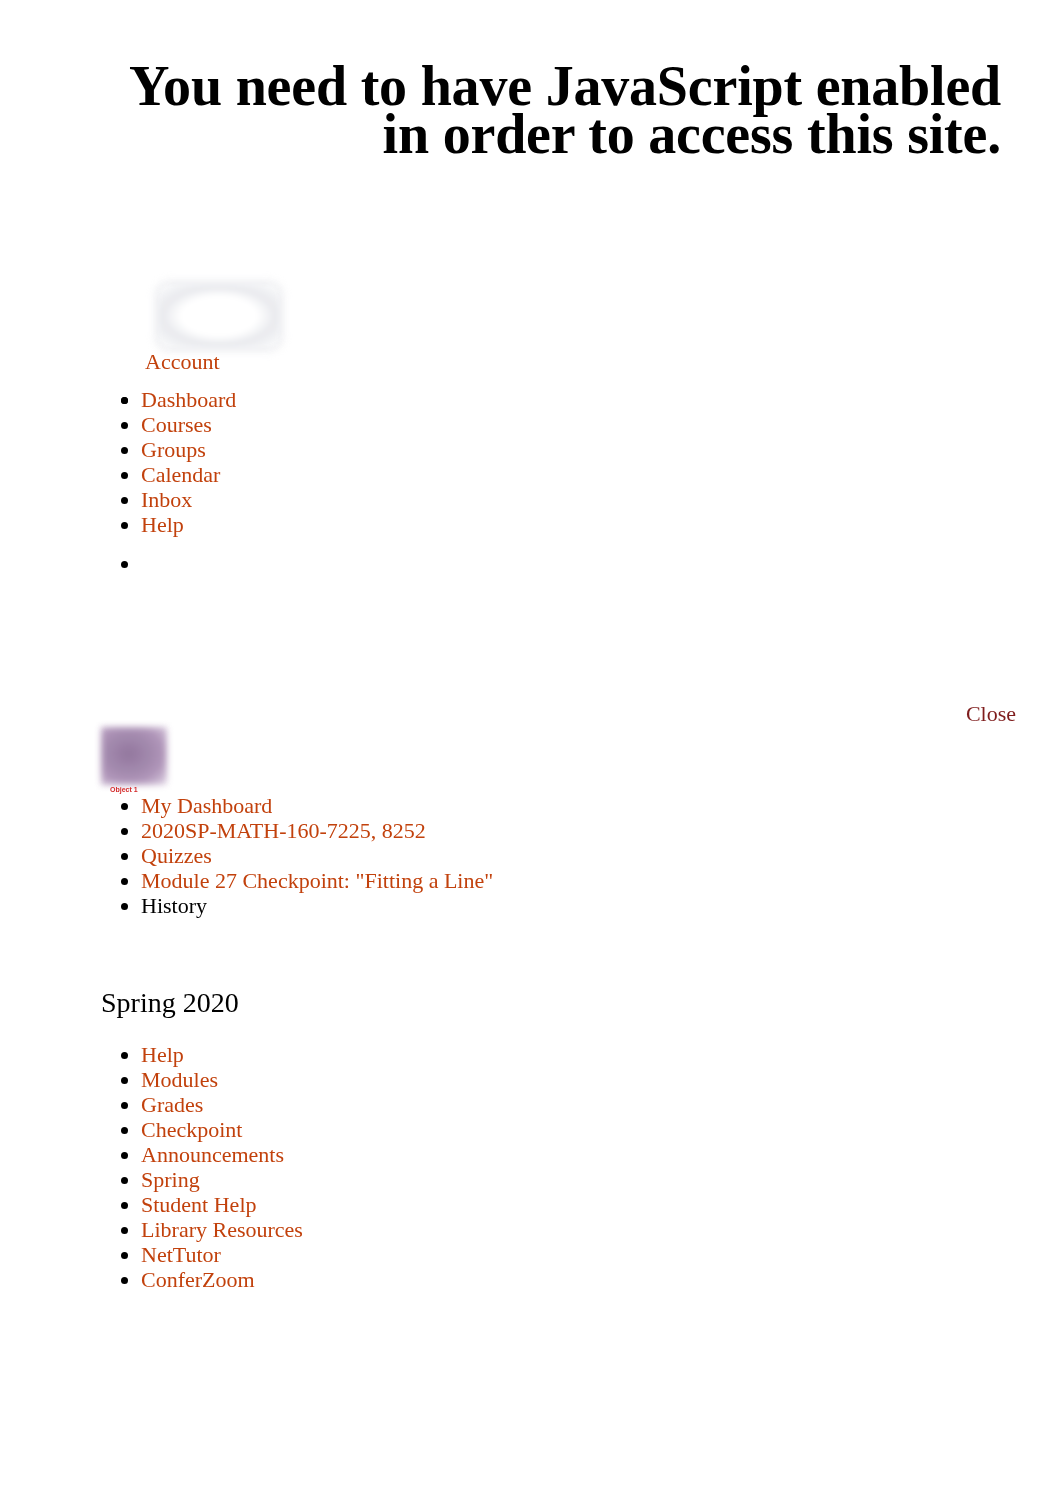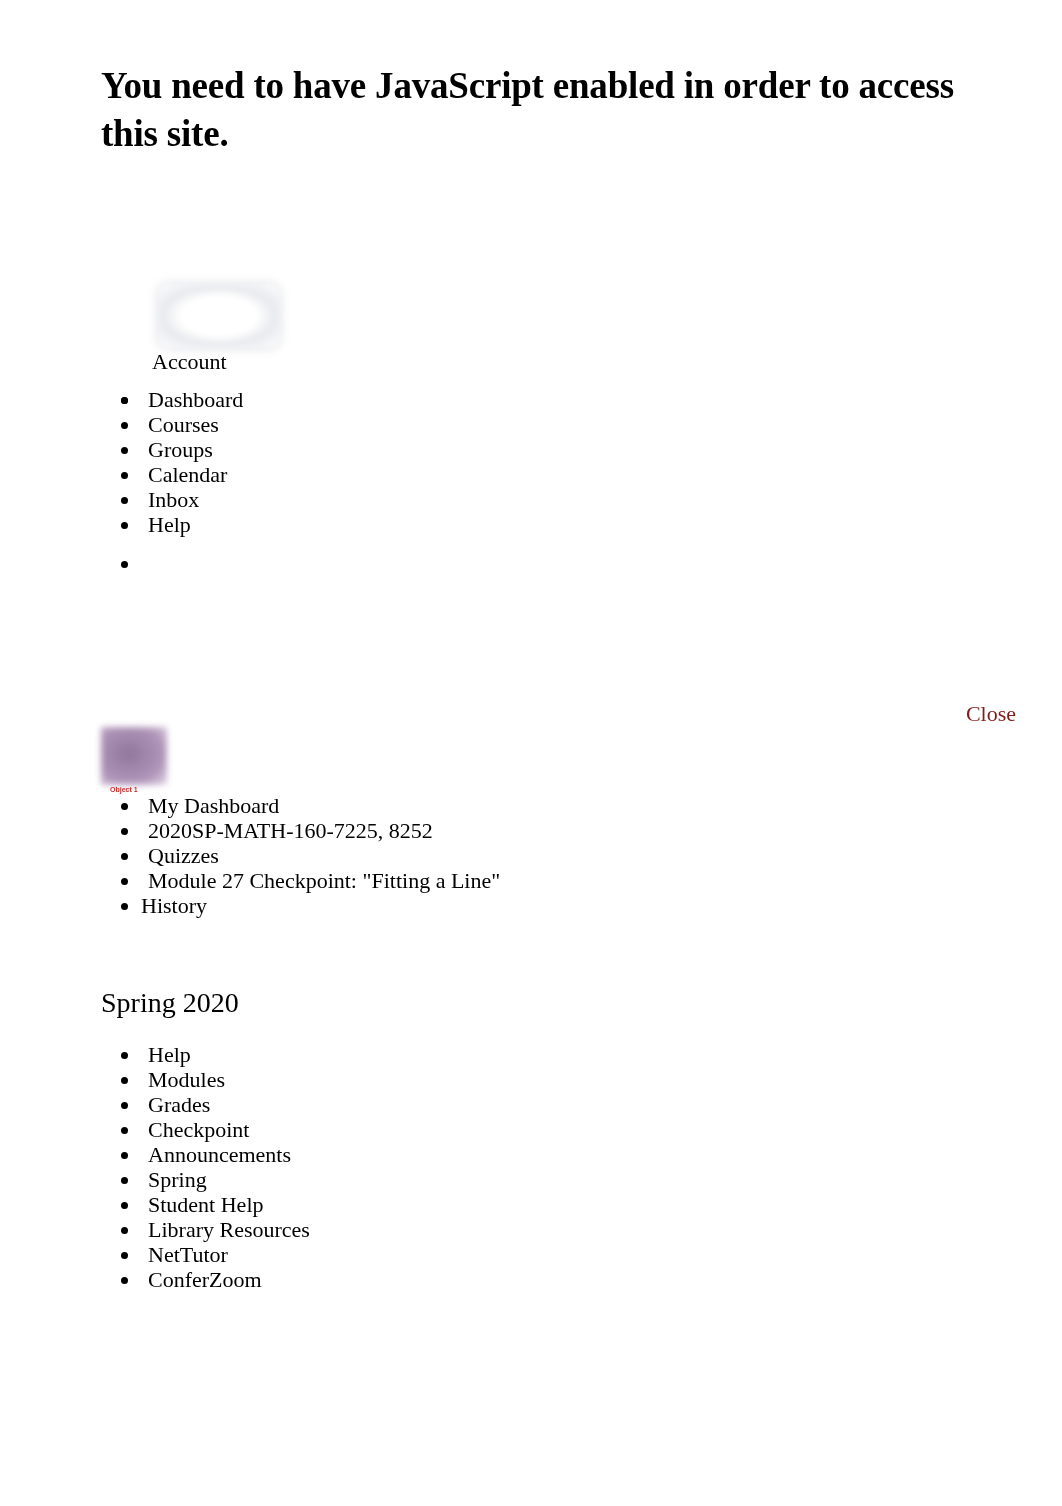--- a/index.html
+++ b/index.html
@@ -27,24 +27,25 @@
 
   
   .js-warning {
     position: absolute;
     left: 101px;
     top: 62px;
     width: 900px;
     margin: 0;
     font-family: "Liberation Serif", "DejaVu Serif", serif;
     font-weight: bold;
-    font-size: 37px;
+    font-size: 56px;
     line-height: 48px;
     letter-spacing: -0.2px;
     color: #000000;
+    text-align: right;
   }
 
   
   .breadcrumb {
     position: absolute;
     left: 101px;
     top: 243px;
     font-size: 22px;
     line-height: 26px;
     white-space: nowrap;
@@ -63,23 +64,22 @@
     margin: 0;
     padding: 0 0 0 40px;
     font-size: 22px;
     line-height: 25px;
   }
   ul.nav-list > li {
     margin: 0;
     padding: 0;
   }
   ul.nav-list a {
-    color: #000000;
+    color: #c2410c;
     text-decoration: none;
-    margin-left: 7px;
   }
   ul.nav-list .plain-text {
     color: #000000;
     margin-top: 12px;
   }
   ul.nav-list li.empty-item {
     height: 25px;
   }
 
   

